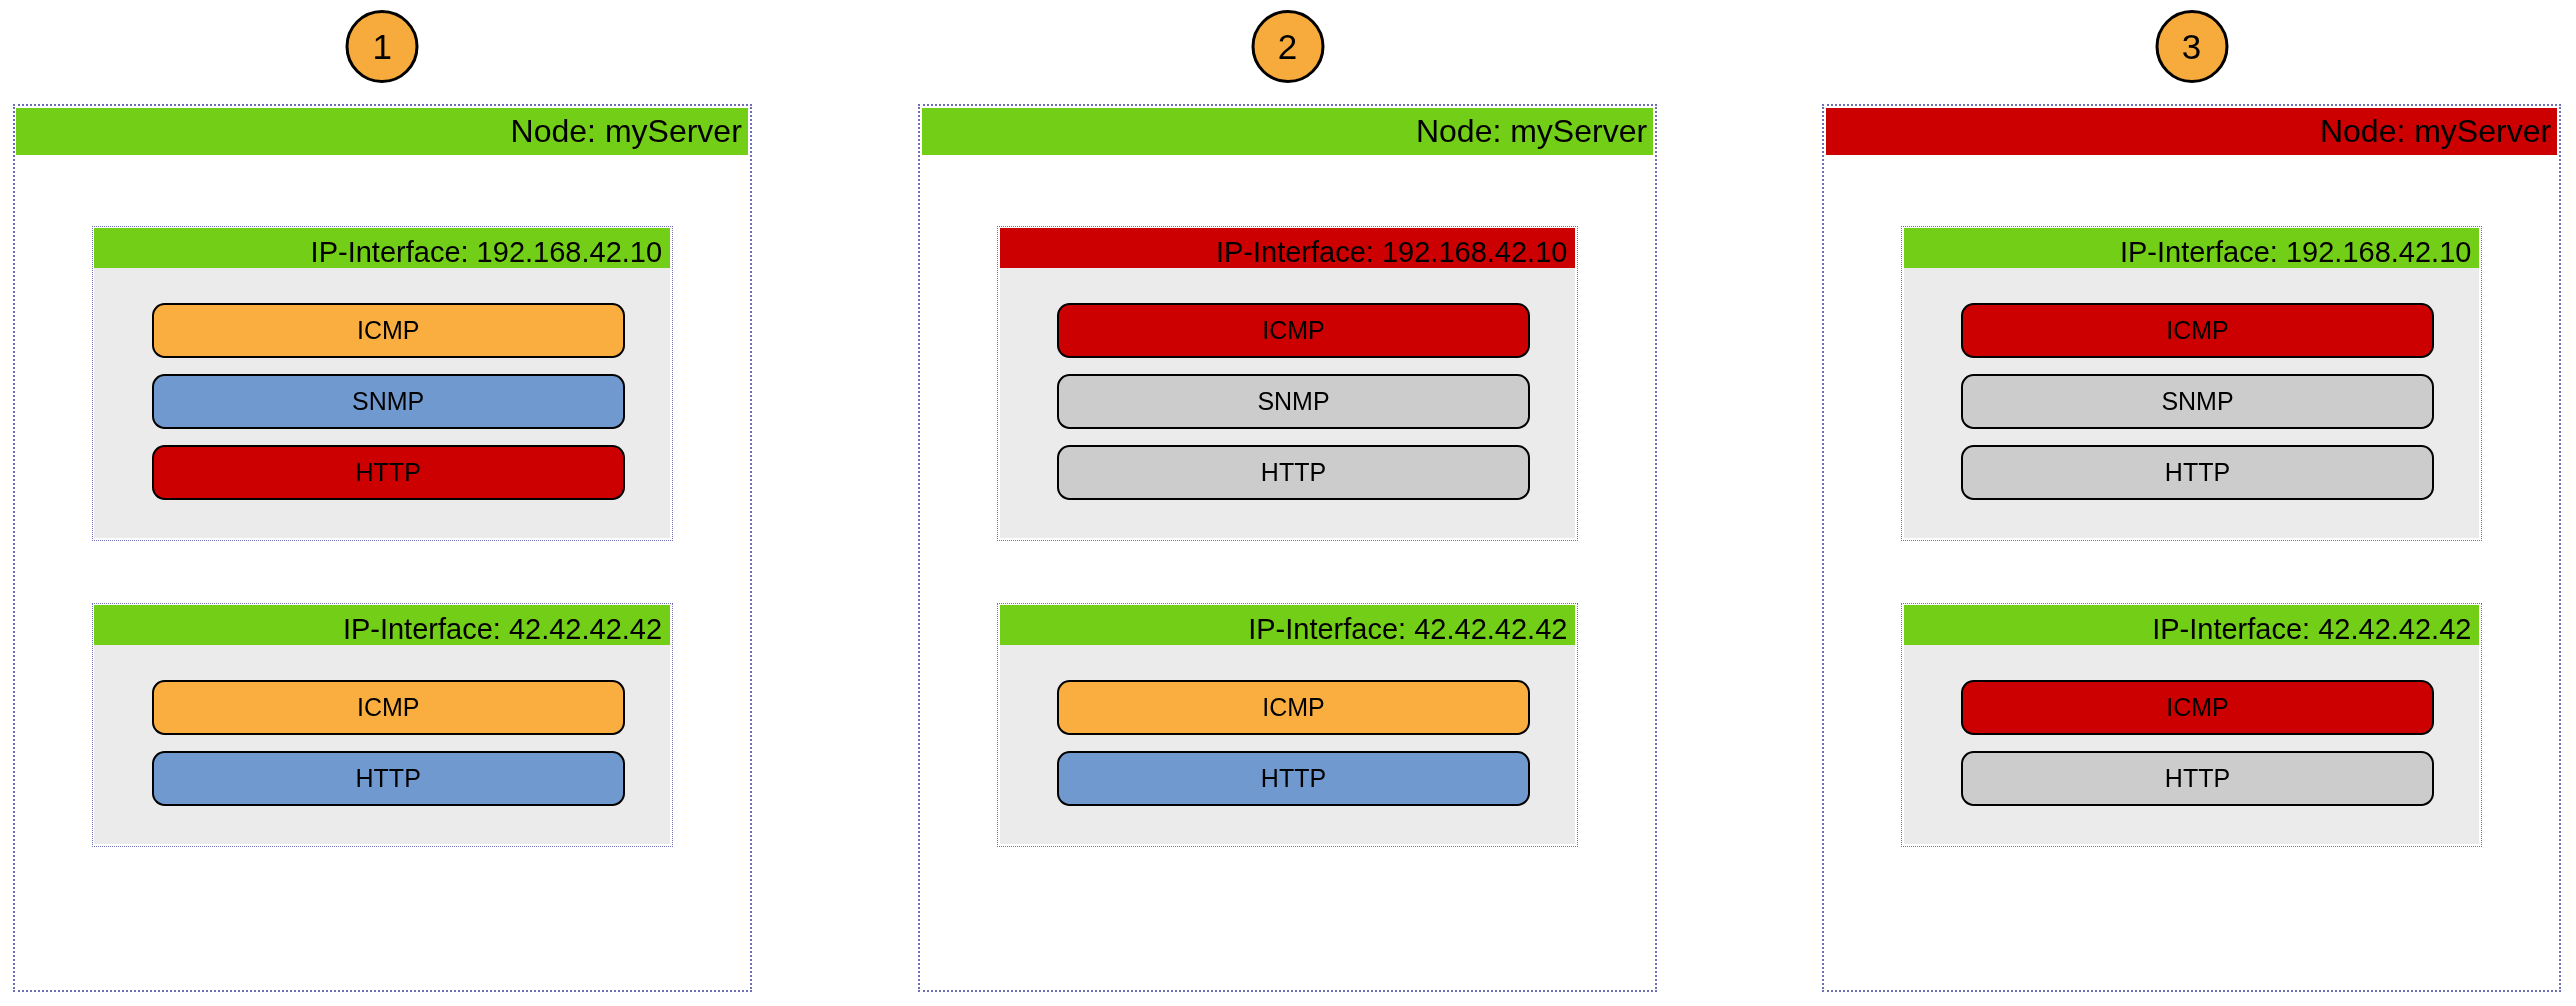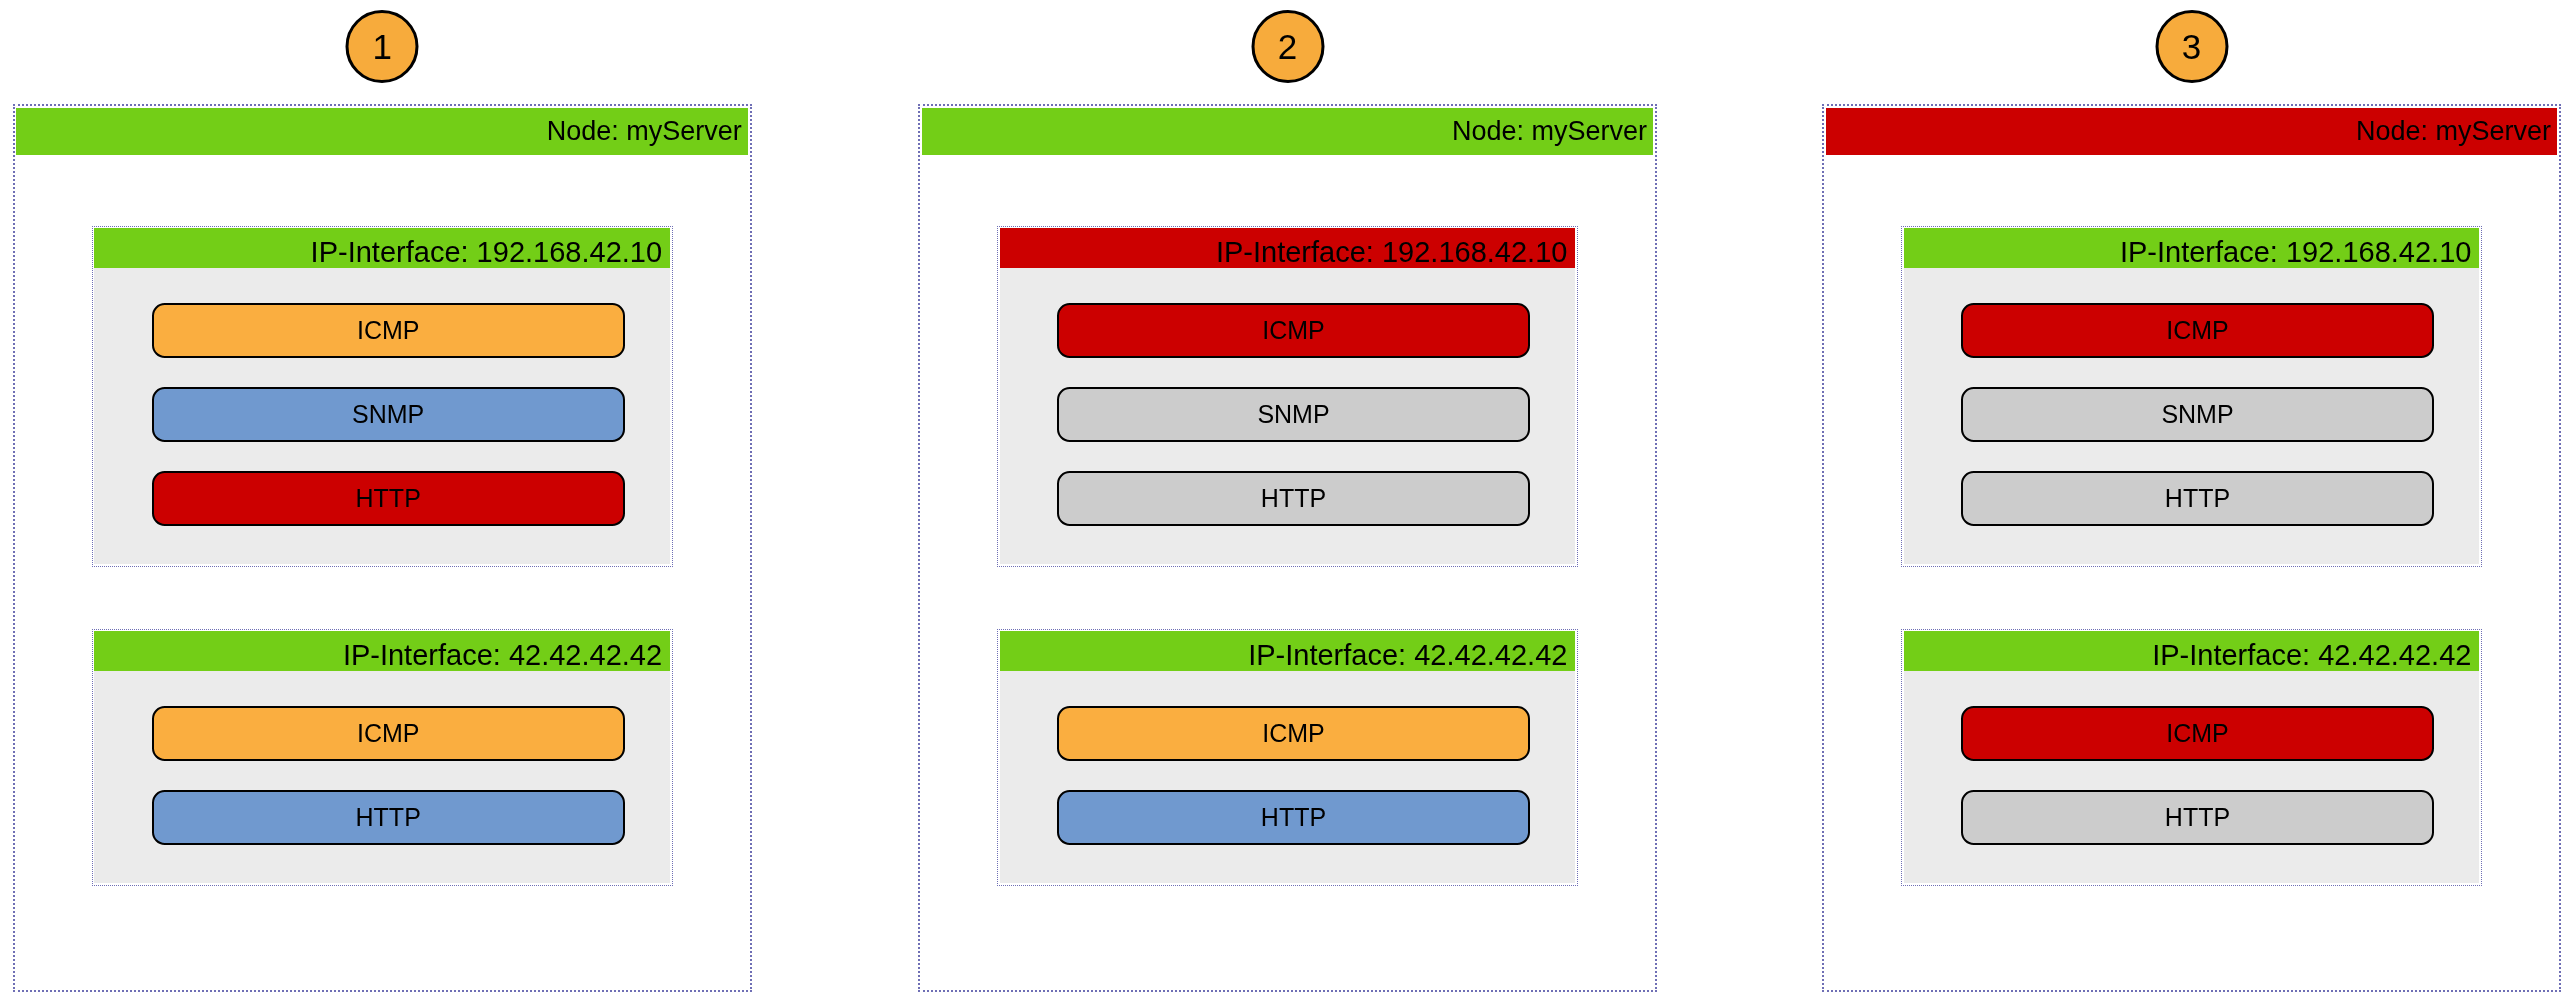--- a/index.html
+++ b/index.html
@@ -47,21 +47,21 @@
     color: #000000;
   }
 
   
   .node-header {
     height: 47px;
     margin: 1.6px;
     line-height: 47px;
     text-align: right;
     padding-right: 6.3px;
-    font-size: 27px;
+    font-size: 32px;
     color: #000000;
     white-space: nowrap;
     overflow: hidden;
   }
 
   
   .iface {
     width: 581px;
     margin: 0 auto;
     box-sizing: border-box;
@@ -82,21 +82,21 @@
     white-space: nowrap;
     overflow: hidden;
   }
 
   .iface-body {
     background: #EBEBEB;
     padding: 35px 0 38px 12px;
     display: flex;
     flex-direction: column;
     align-items: center;
-    gap: 29px;
+    gap: 16px;
   }
 
   
   .service-pill {
     width: 473px;
     height: 55px;
     box-sizing: border-box;
     border: 2.4px solid #000000;
     border-radius: 12.7px;
     display: flex;

